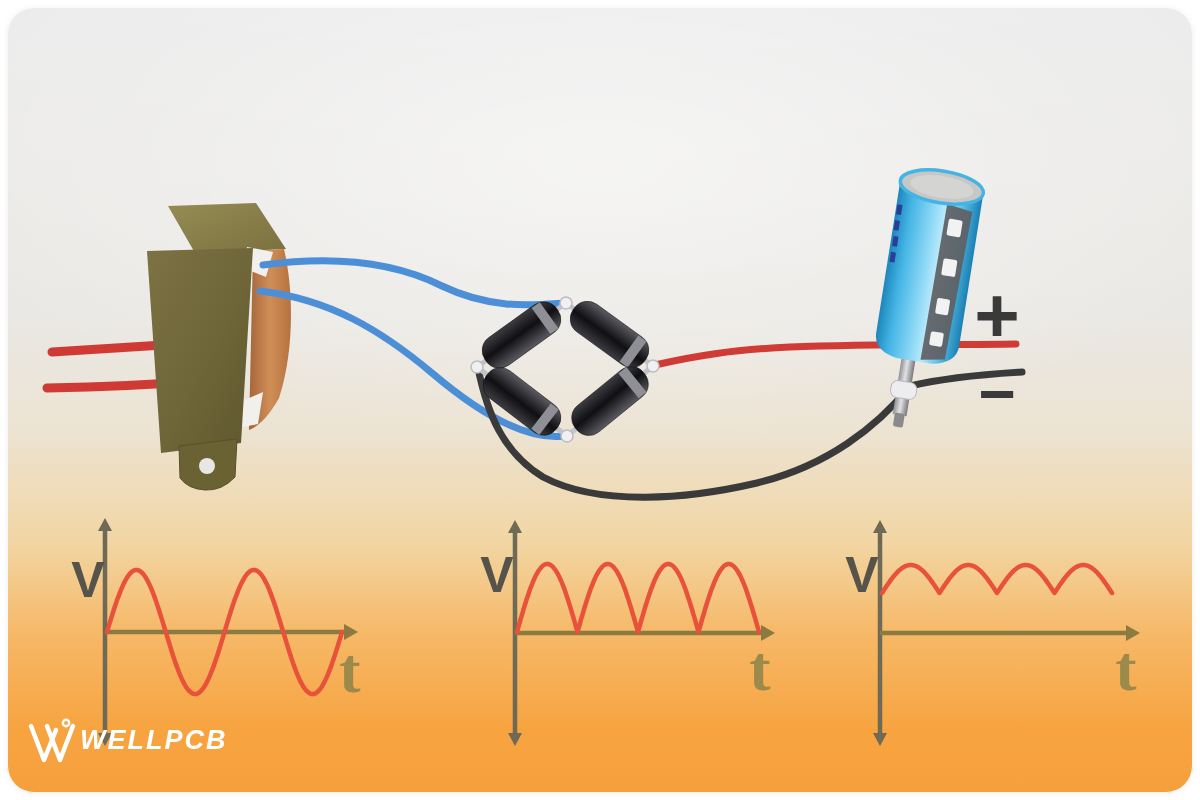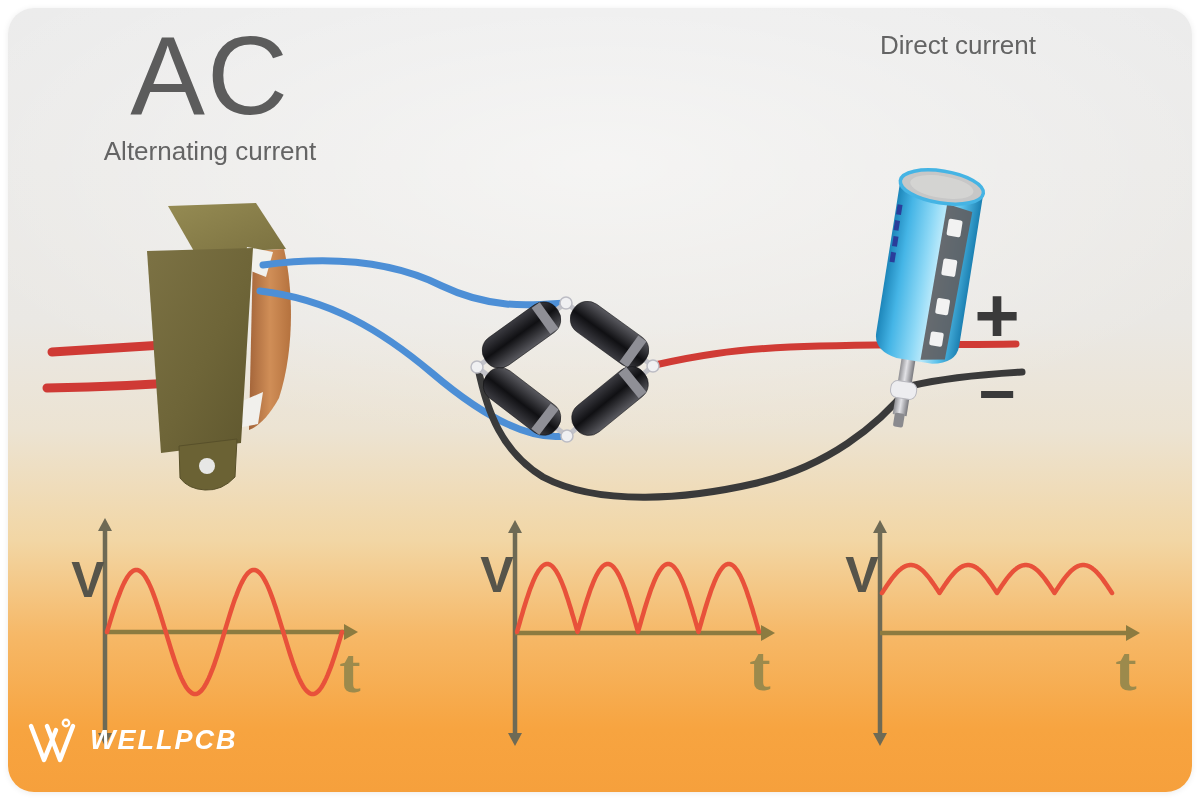--- a/index.html
+++ b/index.html
@@ -9,35 +9,30 @@
         background:linear-gradient(180deg,#ececec 0%,#eae8e4 40%,#ece3d2 54%,#f2d6a4 68%,#f6b867 80%,#f7a440 92%,#f6a03c 100%);
         box-shadow:0 1px 6px rgba(0,0,0,.08);overflow:hidden;}
   .card::before{content:"";position:absolute;inset:0;
         background:radial-gradient(90% 55% at 50% 20%,rgba(255,255,255,.5),rgba(255,255,255,0) 65%);}
   .hdr{position:absolute;text-align:center;}
   .hdr .big{font-size:112px;line-height:1;font-weight:400;letter-spacing:2px;color:#5c5c5c;}
   .hdr .sub{font-size:26px;color:#646464;margin-top:4px;}
   .hdr-ac{left:70px;top:20px;width:280px;}
   .hdr-dc{left:818px;top:26px;width:280px;}
   .scene{position:absolute;left:0;top:0;width:1200px;height:800px;}
-  .logo{position:absolute;left:26px;bottom:36px;display:flex;align-items:center;gap:10px;}
+  .logo{position:absolute;left:26px;bottom:36px;display:flex;align-items:center;}
   .logo-text{color:#ffffff;font-size:27px;font-weight:bold;font-style:italic;letter-spacing:2px;}
 </style>
 </head>
 <body>
 
 <div class="stage">
   <div class="card"></div>
 
-  <div class="hdr hdr-ac">
-    <div class="big">AC</div>
-    <div class="sub">Alternating current</div>
-  </div>
   <div class="hdr hdr-dc">
-    <div class="sub">Direct current</div>
   </div>
 
   <svg class="scene" viewBox="0 0 1200 800">
     <defs>
       <linearGradient id="gradTop" x1="0" y1="0" x2="1" y2="1">
         <stop offset="0" stop-color="#958b53"></stop>
           <stop offset="1" stop-color="#7b7140"></stop>
       </linearGradient>
       <linearGradient id="gradBody" x1="0" y1="0" x2="1" y2="1">
         <stop offset="0" stop-color="#7c7244"></stop>

